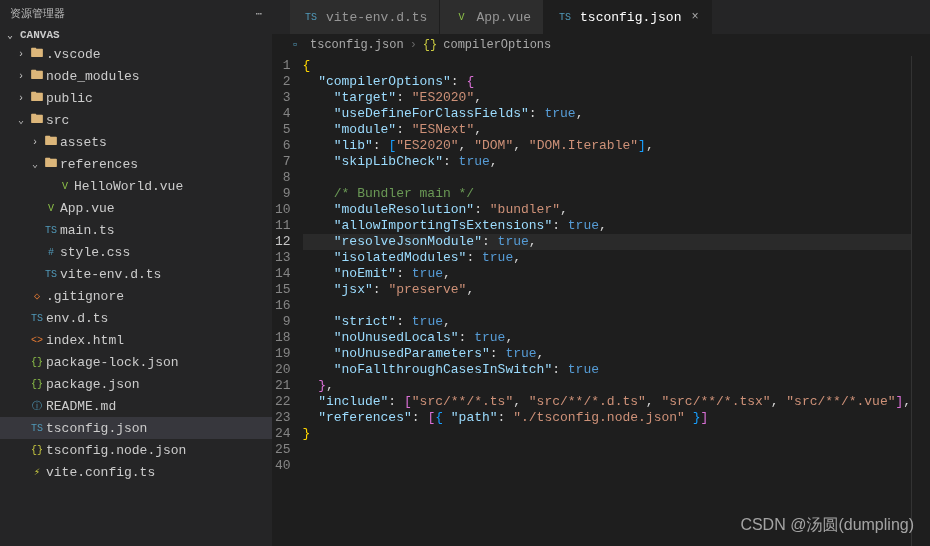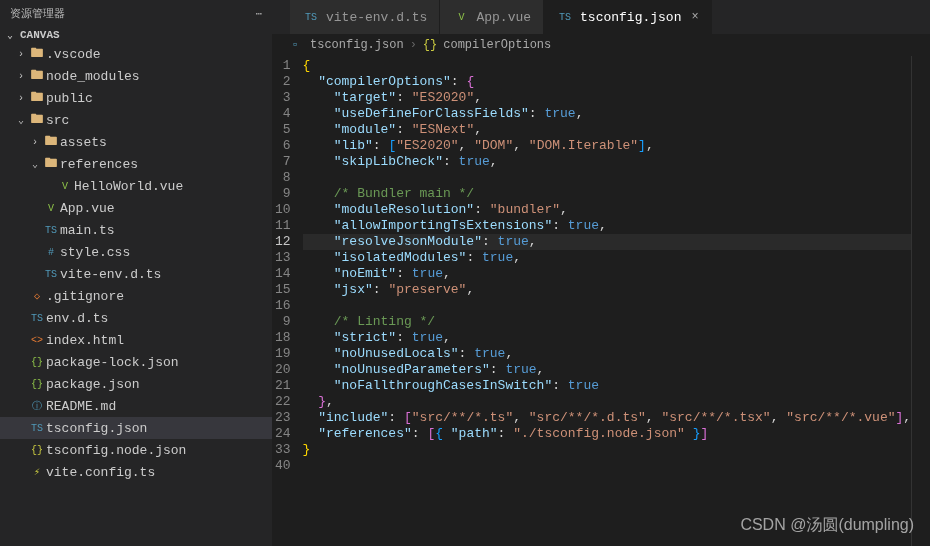--- a/index.html
+++ b/index.html
@@ -206,41 +206,40 @@
           <div>15</div>
           <div>16</div>
           <div>9</div>
           <div>18</div>
           <div>19</div>
           <div>20</div>
           <div>21</div>
           <div>22</div>
           <div>23</div>
           <div>24</div>
-          <div>33</div>
+          <div>25</div>
           <div>40</div>
         </div>
       <div class="code" id="code">
           <div class="ln"><span class="br1">{</span></div>
           <div class="ln"><span class="p">  </span><span class="k">"compilerOptions"</span><span class="p">: </span><span class="br2">{</span></div>
           <div class="ln"><span class="p">    </span><span class="k">"target"</span><span class="p">: </span><span class="s">"ES2020"</span><span class="p">,</span></div>
           <div class="ln"><span class="p">    </span><span class="k">"useDefineForClassFields"</span><span class="p">: </span><span class="b">true</span><span class="p">,</span></div>
           <div class="ln"><span class="p">    </span><span class="k">"module"</span><span class="p">: </span><span class="s">"ESNext"</span><span class="p">,</span></div>
           <div class="ln"><span class="p">    </span><span class="k">"lib"</span><span class="p">: </span><span class="br3">[</span><span class="s">"ES2020"</span><span class="p">, </span><span class="s">"DOM"</span><span class="p">, </span><span class="s">"DOM.Iterable"</span><span class="br3">]</span><span class="p">,</span></div>
           <div class="ln"><span class="p">    </span><span class="k">"skipLibCheck"</span><span class="p">: </span><span class="b">true</span><span class="p">,</span></div>
           <div class="ln"></div>
           <div class="ln"><span class="p">    </span><span class="c">/* Bundler main */</span></div>
           <div class="ln"><span class="p">    </span><span class="k">"moduleResolution"</span><span class="p">: </span><span class="s">"bundler"</span><span class="p">,</span></div>
           <div class="ln"><span class="p">    </span><span class="k">"allowImportingTsExtensions"</span><span class="p">: </span><span class="b">true</span><span class="p">,</span></div>
           <div class="ln hl"><span class="p">    </span><span class="k">"resolveJsonModule"</span><span class="p">: </span><span class="b">true</span><span class="p">,</span></div>
           <div class="ln"><span class="p">    </span><span class="k">"isolatedModules"</span><span class="p">: </span><span class="b">true</span><span class="p">,</span></div>
           <div class="ln"><span class="p">    </span><span class="k">"noEmit"</span><span class="p">: </span><span class="b">true</span><span class="p">,</span></div>
           <div class="ln"><span class="p">    </span><span class="k">"jsx"</span><span class="p">: </span><span class="s">"preserve"</span><span class="p">,</span></div>
           <div class="ln"></div>
-          <div class="ln"><span class="p">    </span><span class="c">/* Linting */</span></div>
           <div class="ln"><span class="p">    </span><span class="k">"strict"</span><span class="p">: </span><span class="b">true</span><span class="p">,</span></div>
           <div class="ln"><span class="p">    </span><span class="k">"noUnusedLocals"</span><span class="p">: </span><span class="b">true</span><span class="p">,</span></div>
           <div class="ln"><span class="p">    </span><span class="k">"noUnusedParameters"</span><span class="p">: </span><span class="b">true</span><span class="p">,</span></div>
           <div class="ln"><span class="p">    </span><span class="k">"noFallthroughCasesInSwitch"</span><span class="p">: </span><span class="b">true</span></div>
           <div class="ln"><span class="p">  </span><span class="br2">}</span><span class="p">,</span></div>
           <div class="ln"><span class="p">  </span><span class="k">"include"</span><span class="p">: </span><span class="br2">[</span><span class="s">"src/**/*.ts"</span><span class="p">, </span><span class="s">"src/**/*.d.ts"</span><span class="p">, </span><span class="s">"src/**/*.tsx"</span><span class="p">, </span><span class="s">"src/**/*.vue"</span><span class="br2">]</span><span class="p">,</span></div>
           <div class="ln"><span class="p">  </span><span class="k">"references"</span><span class="p">: </span><span class="br2">[</span><span class="br3">{ </span><span class="k">"path"</span><span class="p">: </span><span class="s">"./tsconfig.node.json"</span><span class="br3"> }</span><span class="br2">]</span></div>
           <div class="ln"><span class="br1">}</span></div>
           <div class="ln"></div>
         </div>

